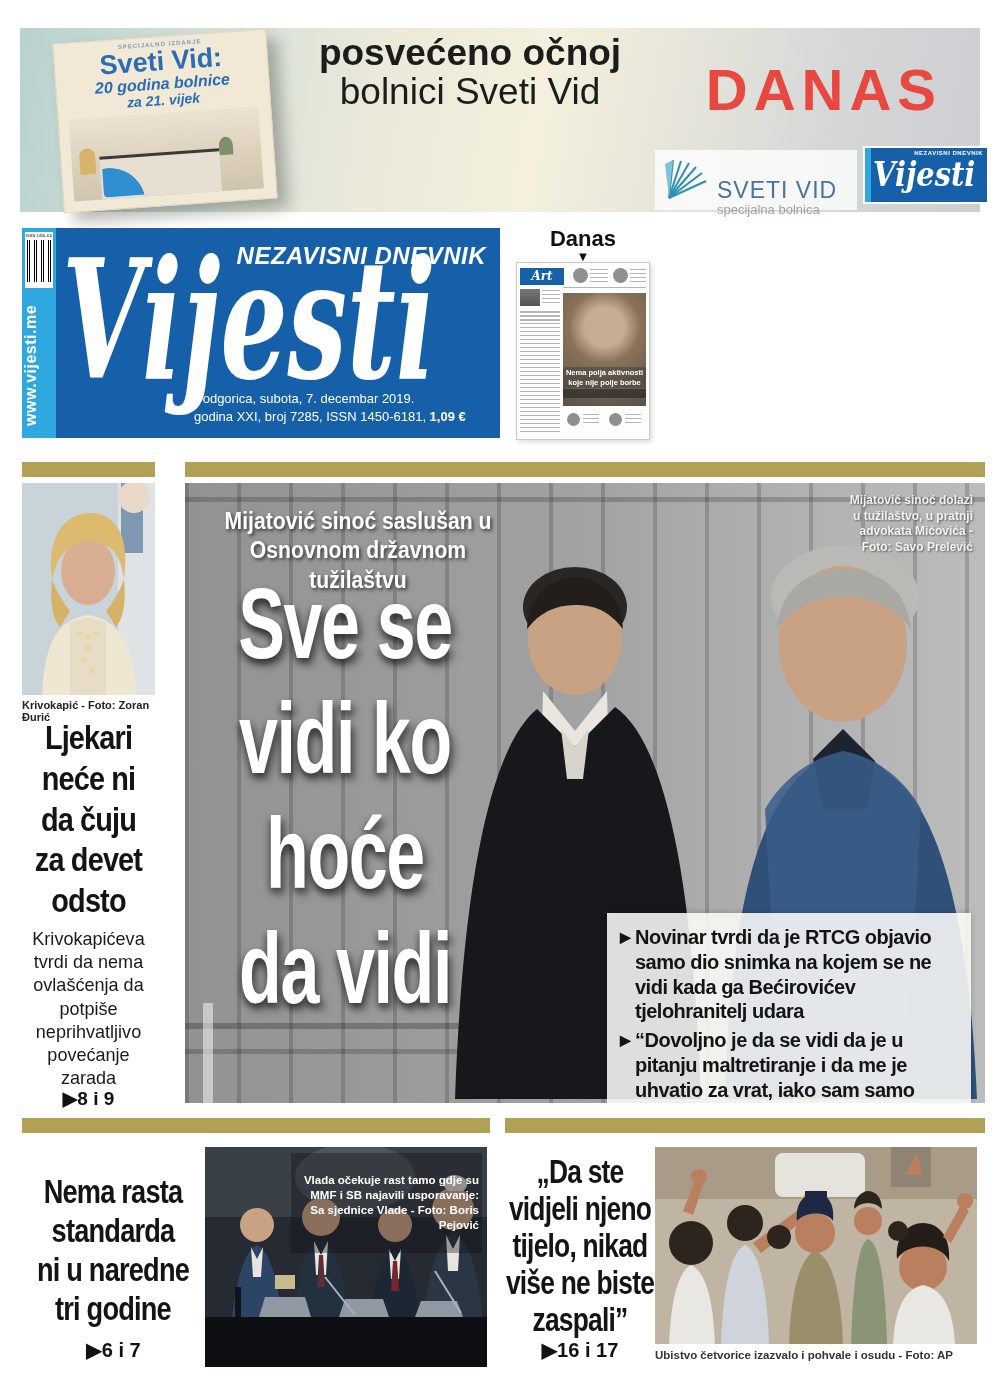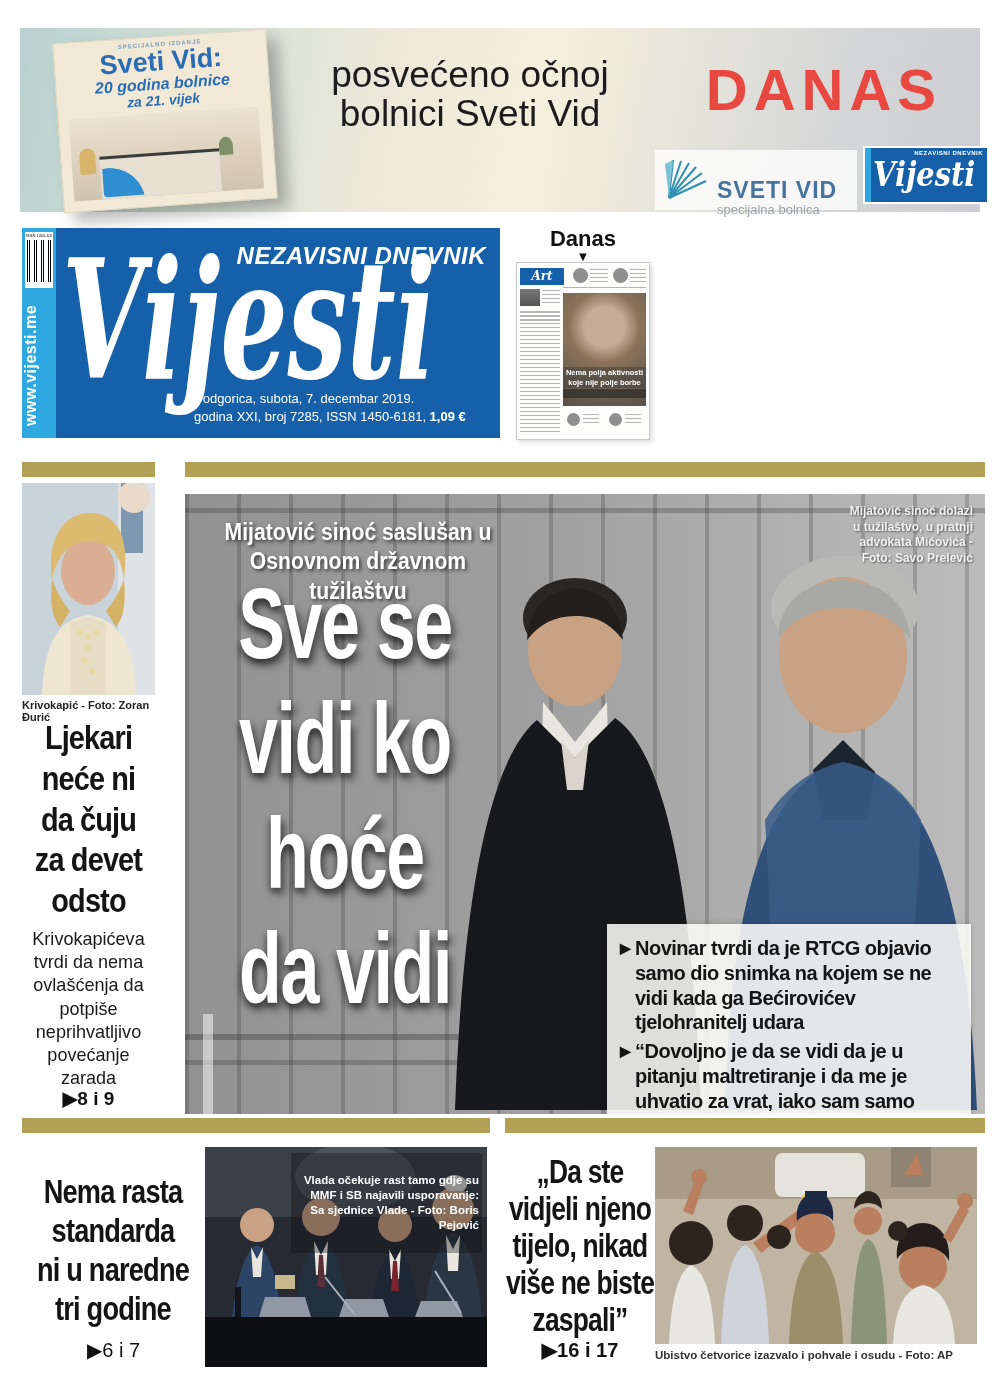--- a/index.html
+++ b/index.html
@@ -19,25 +19,25 @@
   #bk-photo{position:absolute;left:10px;bottom:10px;width:190px;height:82px;
     background:linear-gradient(180deg,#ece2d2 0%,#ddd1bd 55%,#cfc4b0 100%);overflow:hidden;}
   #bk-desk{position:absolute;left:28px;bottom:0;width:120px;height:40px;background:#e7e0d2;border-top:3px solid #3a3a3a;}
   #bk-swoosh{position:absolute;left:30px;bottom:2px;width:55px;height:34px;background:
     radial-gradient(circle at 10% 120%, #2f8fd0 0 55%, transparent 56%);border-radius:4px;}
   #bk-fig{position:absolute;left:8px;bottom:26px;width:16px;height:26px;background:#d8b46a;border-radius:8px 8px 2px 2px;}
   #bk-plant{position:absolute;right:28px;bottom:36px;width:14px;height:18px;background:#7e8f6a;border-radius:50% 50% 0 0;}
   #banner-center{left:235px;top:6px;width:430px;text-align:center;color:#141414;}
   #banner-center .b1{font-size:41px;font-weight:bold;letter-spacing:.5px;line-height:1.02;}
   #banner-center .b2{font-size:41px;font-weight:bold;letter-spacing:.5px;line-height:1.02;}
-  #banner-center .b3{font-size:37px;font-weight:normal;line-height:1.05;margin-top:22px;color:#1c1c1c;}
+  #banner-center .b3{font-size:37px;font-weight:bold;line-height:1.05;margin-top:0;color:#1c1c1c;}
   #banner-center .b4{font-size:37px;font-weight:normal;line-height:1.05;color:#1c1c1c;}
   #banner-danas{right:38px;top:28px;font-size:58px;font-weight:bold;color:#e8483f;letter-spacing:6px;}
   #sv-logo{left:635px;top:122px;width:202px;height:60px;background:rgba(255,255,255,.78);display:flex;align-items:center;}
-  #sv-text .sv1{font-size:23px;font-weight:bold;color:#47749e;letter-spacing:1px;line-height:1;margin-top:36px;}
+  #sv-text .sv1{font-size:23px;font-weight:normal;color:#47749e;letter-spacing:1px;line-height:1;margin-top:36px;}
   #sv-text .sv2{font-size:13px;color:#9aa3a8;line-height:1.2;}
   #vj-logo{left:843px;top:118px;width:126px;height:58px;background:#1560a9;box-shadow:0 0 0 2px #fff inset;}
   #vj-logo .vj-strip{position:absolute;left:2px;top:2px;bottom:2px;width:6px;background:#2fa8df;}
   #vj-logo .vj-top{position:absolute;right:6px;top:4px;font-size:6px;color:#fff;letter-spacing:.5px;font-weight:bold;}
   #vj-logo .vj-name{position:absolute;left:10px;top:8px;width:112px;text-align:center;color:#fff;
     font-family:"DejaVu Serif",serif;font-style:italic;font-weight:bold;font-size:34px;transform:scaleX(.85);transform-origin:left top;}
 
   
   #masthead{left:22px;top:228px;width:478px;height:210px;background:#1560a9;}
   #mh-strip{position:absolute;left:0;top:0;width:34px;height:210px;background:#2fa8df;}
@@ -87,21 +87,21 @@
   #leftcol{left:22px;top:483px;width:133px;}
   #k-photo{position:absolute;left:0;top:0;width:133px;height:212px;overflow:hidden;}
   #k-cap{position:absolute;left:0;top:216px;width:140px;font-size:11px;font-weight:bold;color:#222;}
   #k-head{position:absolute;left:-22px;top:234px;width:177px;text-align:center;font-weight:bold;font-size:34px;line-height:1.2;
     color:#141414;transform:scaleX(.85);transform-origin:center top;letter-spacing:-1px;}
   #k-deck{position:absolute;left:-6px;top:444px;width:145px;text-align:center;font-size:19px;line-height:1.22;color:#1a1a1a;transform:scaleX(.95);transform-origin:center top;}
   #k-ref{position:absolute;left:0;top:604px;width:133px;text-align:center;font-weight:bold;font-size:19px;color:#111;}
 
   
   #mainphoto{left:185px;top:483px;width:800px;height:620px;overflow:hidden;
-    background:linear-gradient(90deg,#929292 0%,#a0a0a0 45%,#b0b0b0 75%,#bcbcbc 100%);margin-top:11px;}
+    background:linear-gradient(90deg,#929292 0%,#a0a0a0 45%,#b0b0b0 75%,#bcbcbc 100%);}
   #mp-panels{position:absolute;inset:0;
     background:repeating-linear-gradient(90deg,rgba(40,40,40,.22) 0 4px,transparent 4px 52px);}
   #mp-topband{position:absolute;left:0;top:14px;width:100%;height:5px;background:rgba(40,40,40,.25);}
   #mp-rail1{position:absolute;left:0;top:540px;width:46%;height:6px;background:rgba(50,50,50,.35);}
   #mp-rail2{position:absolute;left:0;top:566px;width:44%;height:5px;background:rgba(50,50,50,.28);}
   #mp-light{position:absolute;left:18px;top:520px;width:10px;height:100px;background:rgba(255,255,255,.5);}
   #mp-men{position:absolute;right:0;bottom:0;}
   #mp-credit{position:absolute;right:12px;top:10px;width:160px;text-align:right;color:#f2f2f2;font-size:12px;font-weight:bold;
     line-height:1.3;text-shadow:1px 1px 2px rgba(0,0,0,.5);}
   #mp-kick{position:absolute;left:8px;top:24px;width:330px;text-align:center;color:#fff;font-weight:bold;font-size:23.5px;line-height:1.25;
@@ -110,21 +110,21 @@
     transform:scaleX(.7);transform-origin:center top;letter-spacing:-2px;
     text-shadow:5px 6px 10px rgba(0,0,0,.55),-3px 4px 8px rgba(0,0,0,.35);}
   #mp-bullets{position:absolute;left:422px;top:430px;width:338px;background:rgba(250,250,247,.88);padding:12px 13px;box-shadow:0 0 6px rgba(0,0,0,.2);}
   .blt{display:flex;font-size:20px;font-weight:bold;line-height:1.24;color:#141414;letter-spacing:-.5px;}
   .blt .mark{flex:0 0 15px;font-size:14px;padding-top:4px;}
   .blt + .blt{margin-top:4px;}
 
   
   #bl-head{left:8px;top:1172px;width:210px;text-align:center;font-weight:bold;font-size:34px;line-height:1.15;color:#141414;
     transform:scaleX(.8);transform-origin:center top;letter-spacing:-1px;}
-  #bl-ref{left:22px;top:1338px;width:183px;text-align:center;font-weight:normal;font-size:20px;color:#111;}
+  #bl-ref{left:22px;top:1338px;width:183px;text-align:center;font-weight:bold;font-size:20px;color:#111;}
   #bl-photo{left:205px;top:1147px;width:282px;height:220px;overflow:hidden;background:#23272e;}
   #bl-cap{position:absolute;right:5px;top:6px;width:185px;text-align:right;color:#fff;font-size:11.5px;font-weight:bold;line-height:1.3;
     background:rgba(15,15,18,.35);padding:20px 3px;}
 
   
   #br-head{left:478px;top:1154px;width:204px;text-align:center;font-weight:bold;font-size:33px;line-height:1.12;color:#141414;
     transform:scaleX(.8);transform-origin:center top;letter-spacing:-1px;}
   #br-ref{left:505px;top:1338px;width:150px;text-align:center;font-weight:bold;font-size:20px;color:#111;}
   #br-photo{left:655px;top:1147px;width:322px;height:197px;overflow:hidden;background:#c3b8a8;}
   #br-cap{left:655px;top:1349px;width:322px;text-align:left;font-size:11.5px;font-weight:bold;color:#333;}

